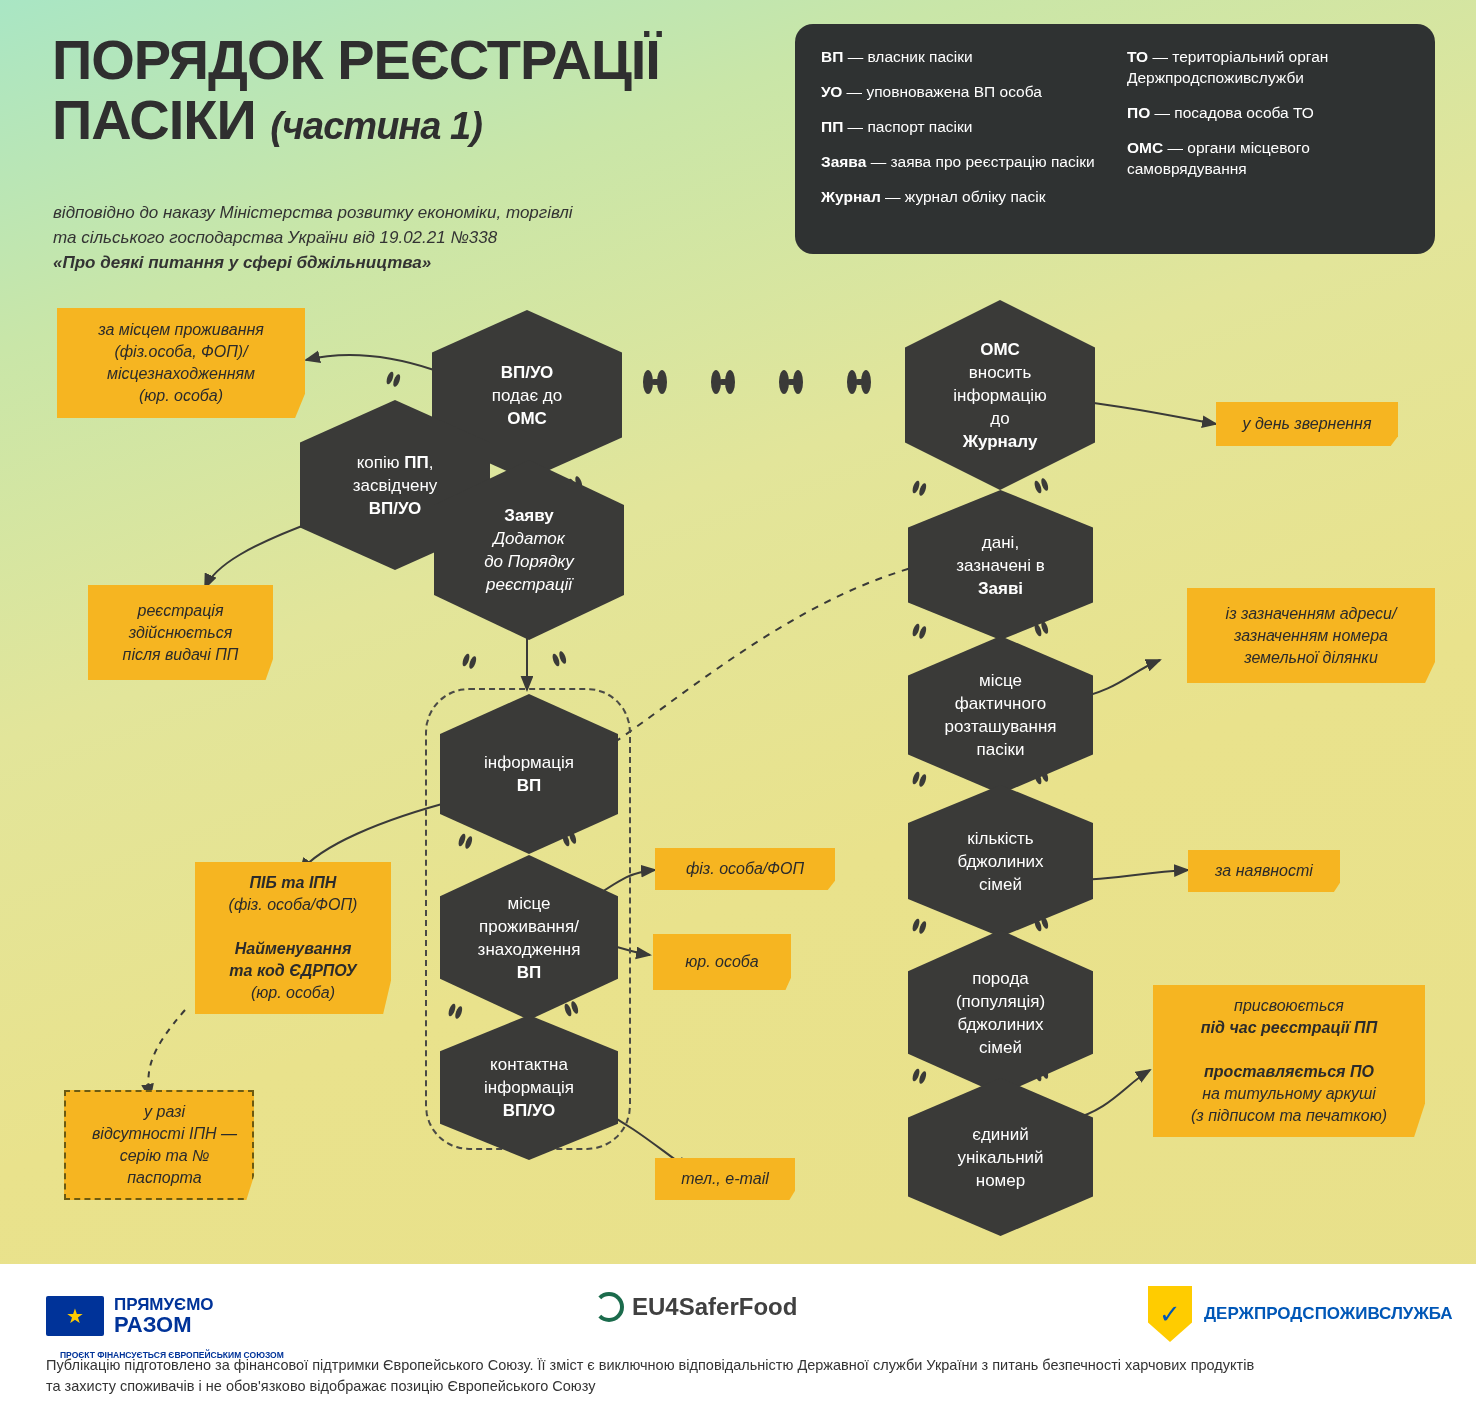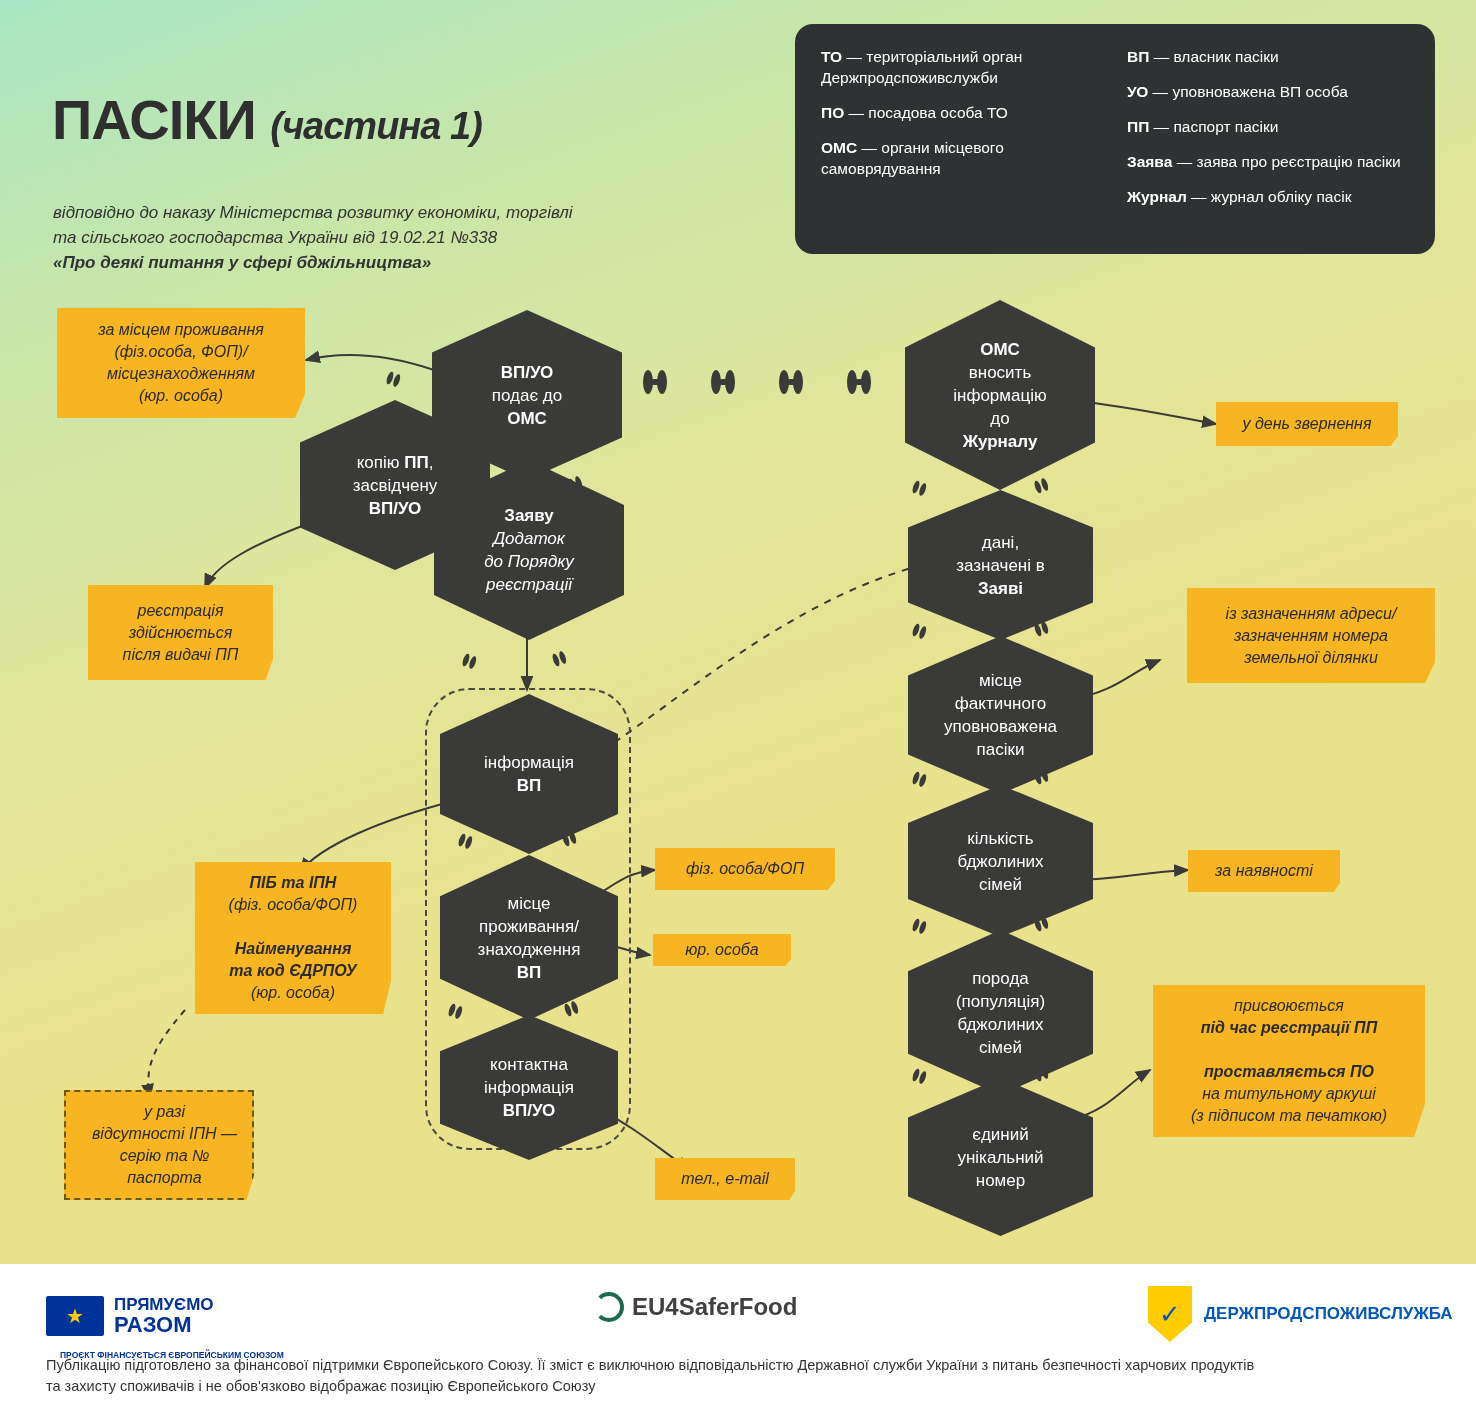--- a/index.html
+++ b/index.html
@@ -100,45 +100,45 @@
   }
   .shield i{ color:#0057b7; font-size:26px; font-style:normal; }
   .derzh-txt{ margin-left:12px; font-weight:bold; font-size:17px; color:#0057b7; }
 </style>
 </head>
 <body>
 
 <div id="canvas">
 
   <div class="title">
-    <br>
+    <span>ПОРЯДОК РЕЄСТРАЦІЇ</span><br>
     <span>ПАСІКИ</span>
     <span class="sub">(частина 1)</span>
   </div>
 
   <div class="subtitle">
     <span>відповідно до наказу Міністерства розвитку економіки, торгівлі</span><br>
     <span>та сільського господарства України від 19.02.21 №338</span><br>
     <span class="b">«Про деякі питання у сфері бджільництва»</span>
   </div>
 
   <div class="legend">
     <div class="cols">
-      <div class="col">
-        <p><b>ТО</b><span> — територіальний орган Держпродспоживслужби</span></p>
-        <p><b>ПО</b><span> — посадова особа ТО</span></p>
-        <p><b>ОМС</b><span> — органи місцевого самоврядування</span></p>
-      </div>
       <div class="col">
         <p><b>ВП</b><span> — власник пасіки</span></p>
         <p><b>УО</b><span> — уповноважена ВП особа</span></p>
         <p><b>ПП</b><span> — паспорт пасіки</span></p>
         <p><b>Заява</b><span> — заява про реєстрацію пасіки</span></p>
         <p><b>Журнал</b><span> — журнал обліку пасік</span></p>
       </div>
+      <div class="col">
+        <p><b>ТО</b><span> — територіальний орган Держпродспоживслужби</span></p>
+        <p><b>ПО</b><span> — посадова особа ТО</span></p>
+        <p><b>ОМС</b><span> — органи місцевого самоврядування</span></p>
+      </div>
     </div>
   </div>
 
   <svg class="lines" viewBox="0 0 1476 1413">
     <defs>
       <marker id="ah" markerWidth="9" markerHeight="9" refX="7" refY="3.2" orient="auto">
         <path d="M0,0 L8,3.2 L0,6.4 z" fill="#3a3a38"></path>
       </marker>
     </defs>
     <g fill="none" stroke="#3a3a38" stroke-width="2">
@@ -358,21 +358,21 @@
       <span>відсутності ІПН —</span><br>
       <span>серію та №</span><br>
       <span>паспорта</span>
     </div>
   </div>
 
   <div class="tag clip" style="left:655px; top:848px; width:180px; height:42px;">
     <span>фіз. особа/ФОП</span>
   </div>
 
-  <div class="tag clip" style="left:653px; top:934px; width:138px; height:32px;">
+  <div class="tag clip" style="left:653px; top:934px; width:138px; height:56px;">
     <span>юр. особа</span>
   </div>
 
   <div class="tag clip" style="left:655px; top:1158px; width:140px; height:42px;">
     <span>тел., e-mail</span>
   </div>
 
   <div class="hex" style="left:905px; top:300px; width:190px; height:190px;">
     <div>
       <b>ОМС</b><br>
@@ -392,21 +392,21 @@
       <span>дані,</span><br>
       <span>зазначені в</span><br>
       <b>Заяві</b>
     </div>
   </div>
 
   <div class="hex" style="left:908px; top:636px; width:185px; height:158px;">
     <div>
       <span>місце</span><br>
       <span>фактичного</span><br>
-      <span>уповноважена</span><br>
+      <span>розташування</span><br>
       <span>пасіки</span>
     </div>
   </div>
 
   <div class="tag clip" style="left:1163px; top:588px; width:248px; height:95px;margin-left:24px;">
     <div>
       <span>із зазначенням адреси/</span><br>
       <span>зазначенням номера</span><br>
       <span>земельної ділянки</span>
     </div>

